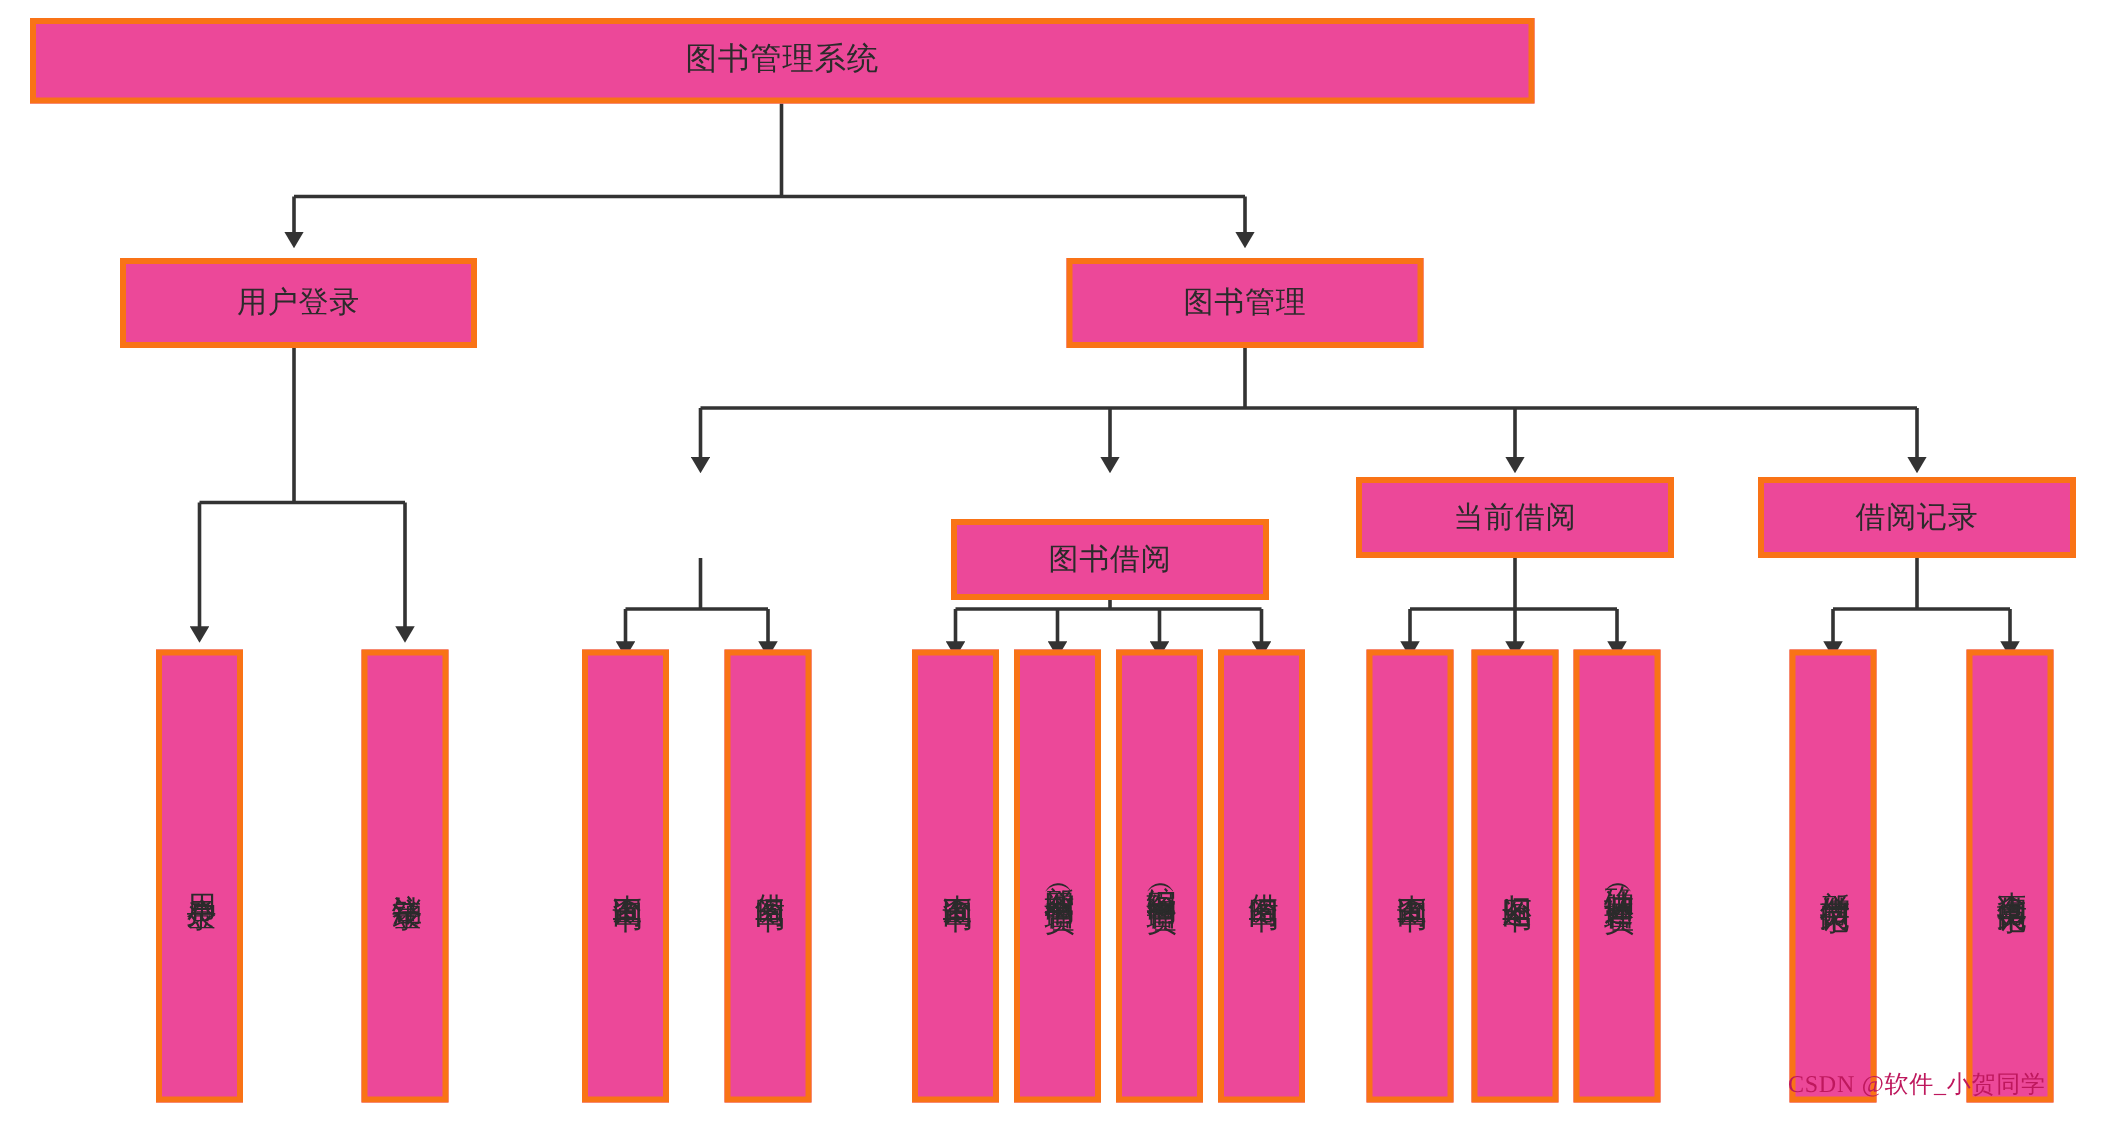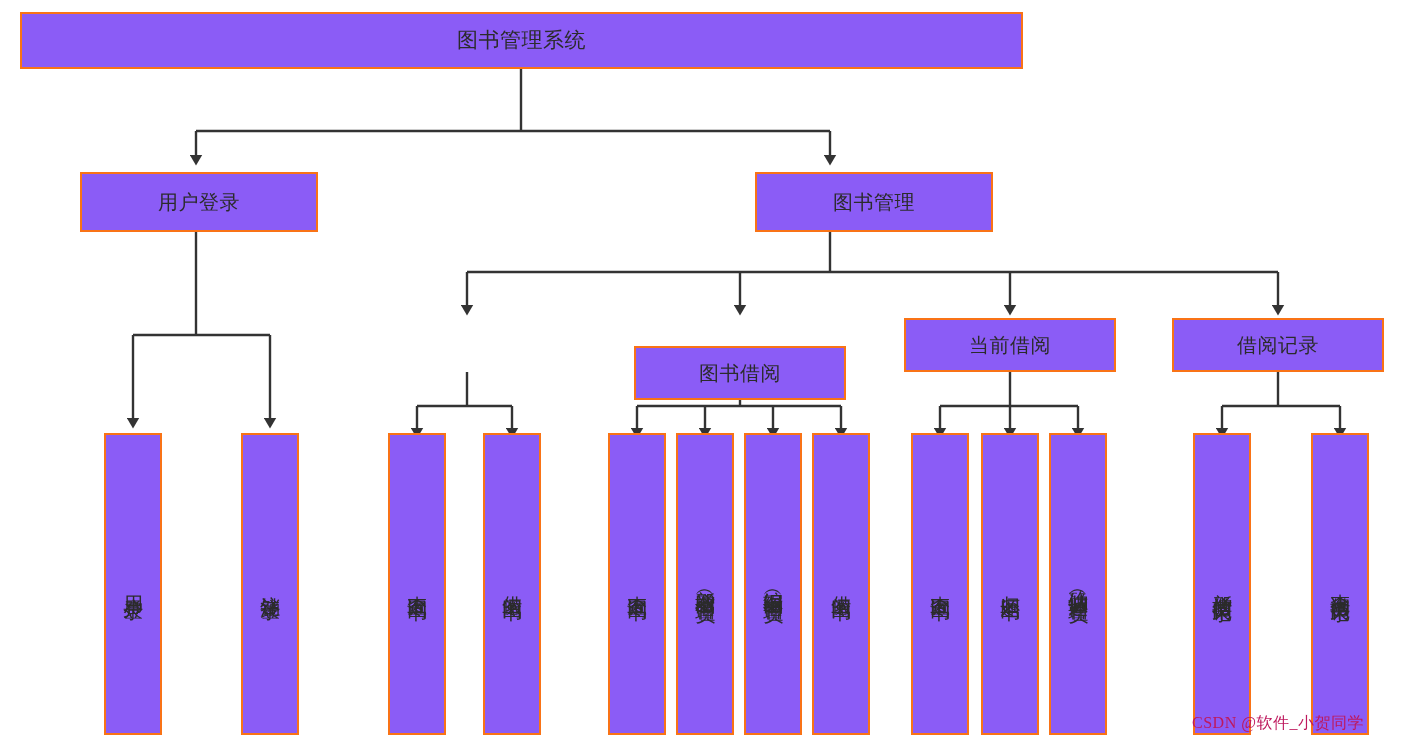--- a/index.html
+++ b/index.html
@@ -21,22 +21,22 @@
   svg.diagram {
     position: absolute;
     left: 0;
     top: 0;
     width: 1405px;
     height: 747px;
   }
   .node-box {
     position: absolute;
     box-sizing: border-box;
-    border: 2px solid #f97316;
-    background: #8b5cf6;
+    border: 4px solid #f97316;
+    background: #ec4899;
     display: flex;
     align-items: center;
     justify-content: center;
     color: #2b2b2b;
   }
   .node-label {
     display: block;
     text-align: center;
     line-height: 1.05;
     color: #2b2b2b;
@@ -127,21 +127,21 @@
   </svg>
 
   <div class="node-box lvl-root" style="left:20px; top:12px; width:1003px; height:57px;">
     <span class="node-label">图书管理系统</span>
   </div>
 
   <div class="node-box lvl-1" style="left:80px; top:172px; width:238px; height:60px;">
     <span class="node-label">用户登录</span>
   </div>
 
-  <div class="node-box lvl-1" style="left:711px; top:172px; width:238px; height:60px;margin-left:44px;">
+  <div class="node-box lvl-1" style="left:711px; top:172px; width:238px; height:60px;">
     <span class="node-label">图书管理</span>
   </div>
 
 
   <div class="node-box lvl-2" style="left:634px; top:318px; width:212px; height:54px;margin-top:28px;">
     <span class="node-label">图书借阅</span>
   </div>
 
   <div class="node-box lvl-2" style="left:1172px; top:318px; width:212px; height:54px;">
     <span class="node-label">借阅记录</span>

